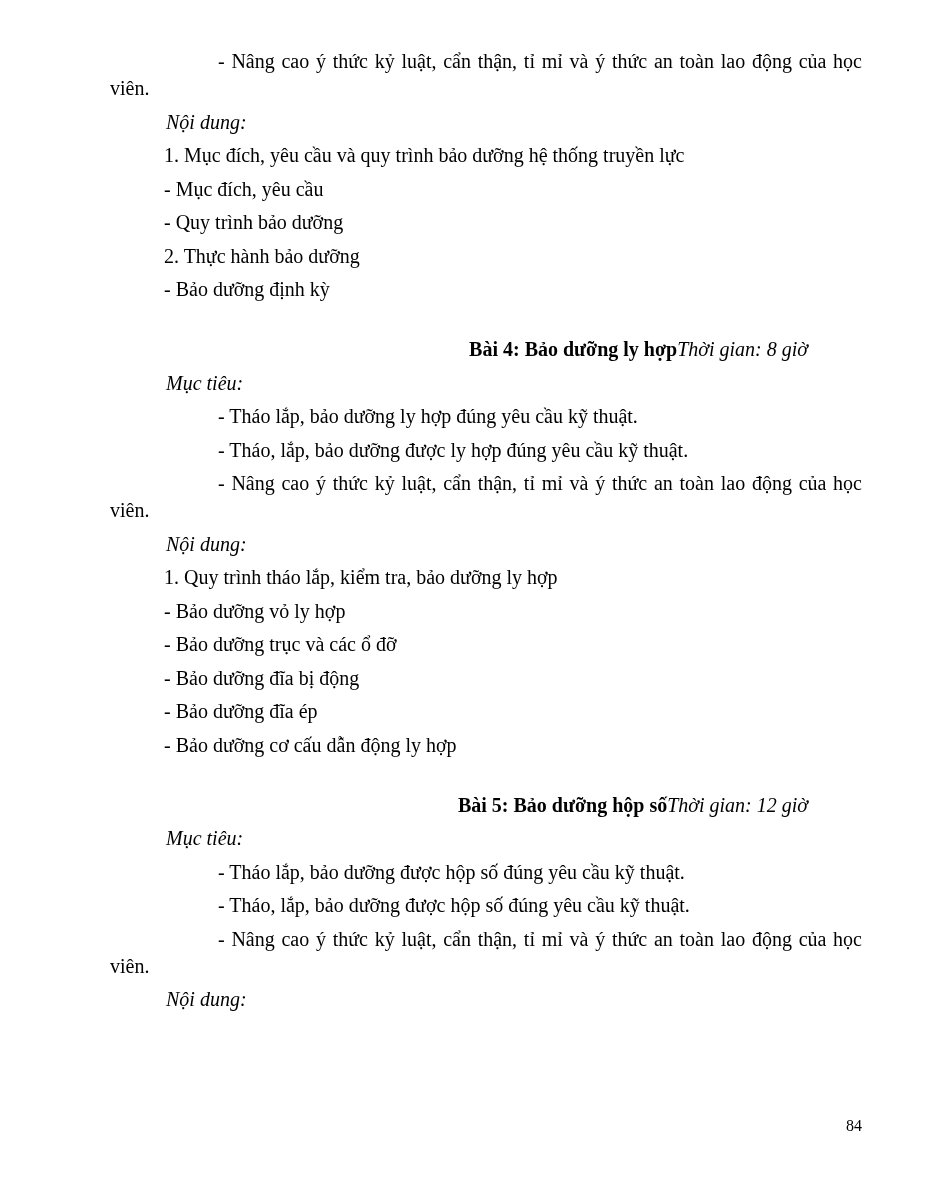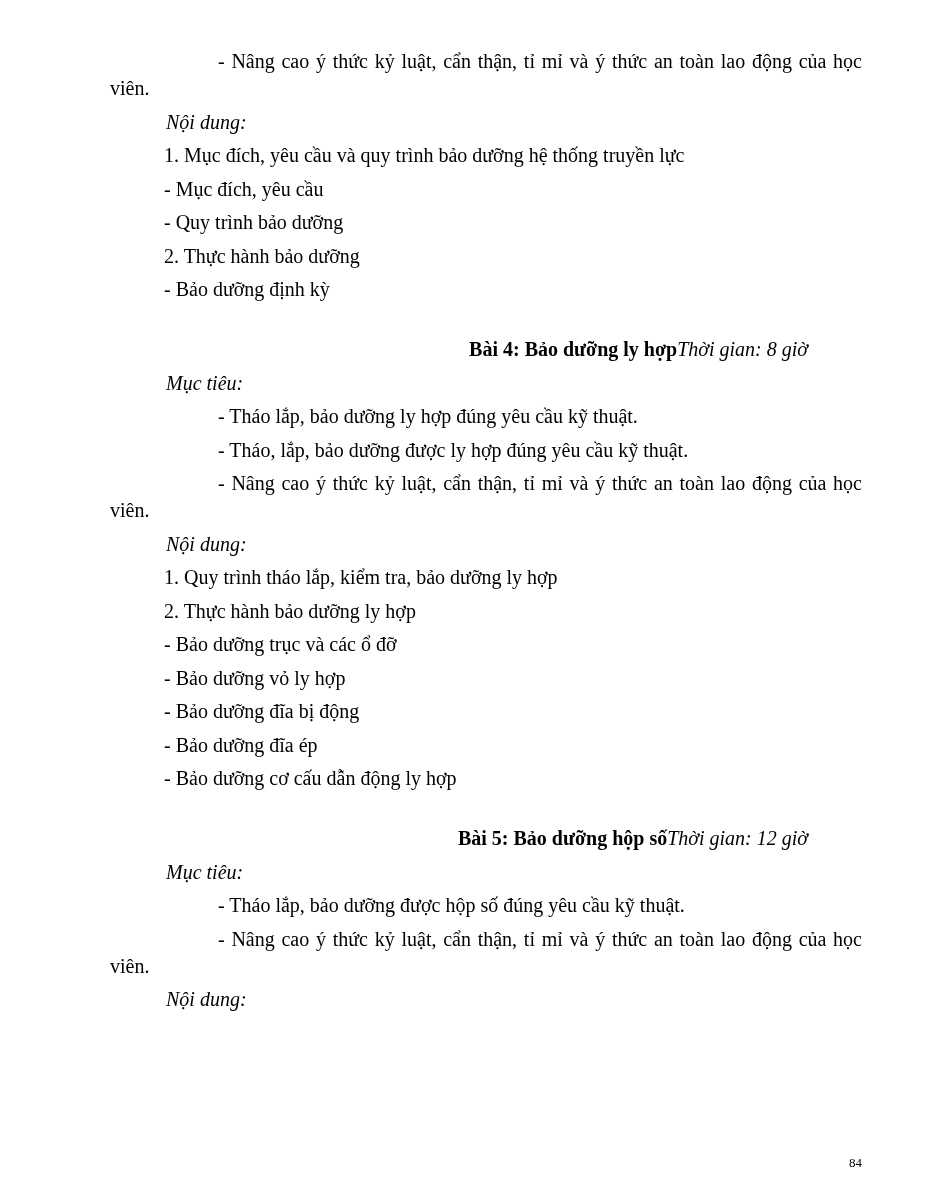--- a/index.html
+++ b/index.html
@@ -38,23 +38,23 @@
     align-items: baseline;
     margin: 33px 0 6.5px 0;
     line-height: 27px;
     padding-left: 54px;
     padding-right: 54px;
   }
   .heading .title { font-weight: bold; }
   .heading .time  { font-style: italic; }
   .page-number {
     position: absolute;
-    top: 1152px;
+    top: 1115px;
     right: 65px;
-    font-size: 13px;
+    font-size: 16px;
     line-height: 22px;
   }
 </style>
 </head>
 <body>
 
 <div class="page">
 
   <p class="wrap">- Nâng cao ý thức kỷ luật, cẩn thận, tỉ mỉ và ý thức an toàn lao động của học viên.</p>
   <p class="label">Nội dung:</p>
@@ -67,30 +67,30 @@
   <div class="heading">
     <span class="title">Bài 4: Bảo dưỡng ly hợp</span>
     <span class="time">Thời gian: 8 giờ</span>
   </div>
   <p class="label">Mục tiêu:</p>
   <p class="sub">- Tháo lắp, bảo dưỡng ly hợp đúng yêu cầu kỹ thuật.</p>
   <p class="sub">- Tháo, lắp, bảo dưỡng được ly hợp đúng yêu cầu kỹ thuật.</p>
   <p class="wrap">- Nâng cao ý thức kỷ luật, cẩn thận, tỉ mỉ và ý thức an toàn lao động của học viên.</p>
   <p class="label">Nội dung:</p>
   <p class="item">1. Quy trình tháo lắp, kiểm tra, bảo dưỡng ly hợp</p>
-  <p class="item">2. Thực hành bảo dưỡng ly hợp</p>
+  <p class="item">- Bảo dưỡng vỏ ly hợp</p>
   <p class="item">- Bảo dưỡng trục và các ổ đỡ</p>
-  <p class="item">- Bảo dưỡng vỏ ly hợp</p>
   <p class="item">- Bảo dưỡng đĩa bị động</p>
   <p class="item">- Bảo dưỡng đĩa ép</p>
   <p class="item">- Bảo dưỡng cơ cấu dẫn động ly hợp</p>
 
   <div class="heading">
     <span class="title">Bài 5: Bảo dưỡng hộp số</span>
     <span class="time">Thời gian: 12 giờ</span>
   </div>
   <p class="label">Mục tiêu:</p>
   <p class="sub">- Tháo lắp, bảo dưỡng được hộp số đúng yêu cầu kỹ thuật.</p>
+  <p class="sub">- Tháo, lắp, bảo dưỡng được hộp số đúng yêu cầu kỹ thuật.</p>
   <p class="wrap">- Nâng cao ý thức kỷ luật, cẩn thận, tỉ mỉ và ý thức an toàn lao động của học viên.</p>
   <p class="label">Nội dung:</p>
 
   <div class="page-number">84</div>
 </div>
 
 </body></html>

